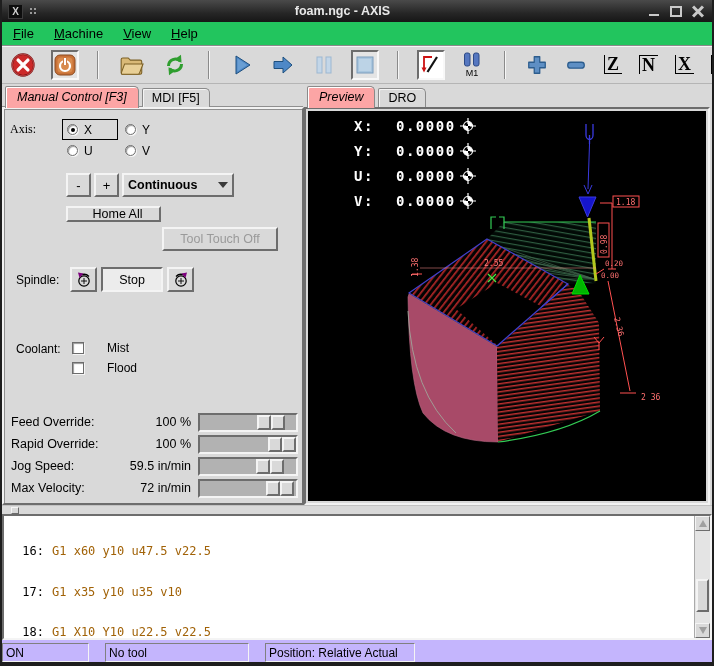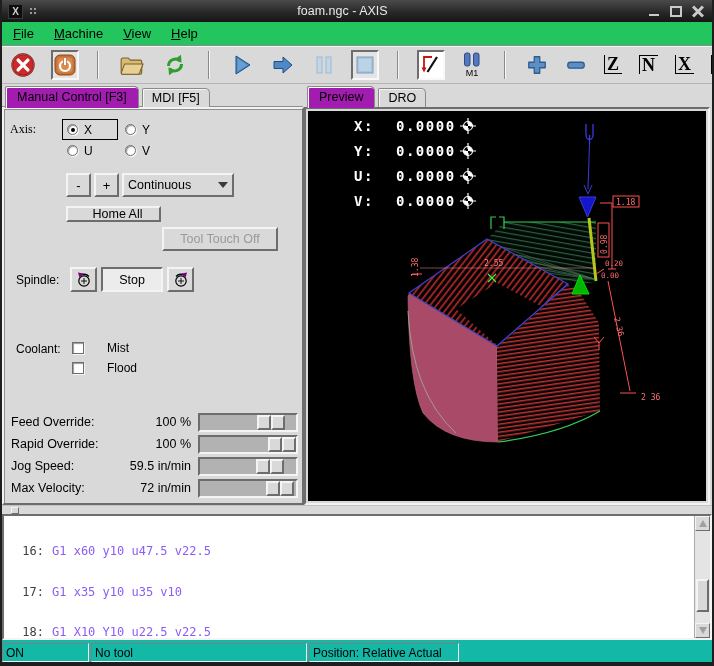--- a/index.html
+++ b/index.html
@@ -11,21 +11,21 @@
     display:flex;flex-direction:column;overflow:hidden;
   }
   
   .titlebar{height:22px;flex:0 0 22px;background:linear-gradient(#4a4a4a,#262626 60%,#161616);
     display:flex;align-items:center;padding:0 6px;color:#e8e8e8;}
   .appicon{width:15px;height:15px;background:#0d0d0d;border:1px solid #3c3c3c;
     display:flex;align-items:center;justify-content:center;font-weight:bold;font-size:10px;color:#cfcfcf;}
   .grip-dots{width:7px;height:7px;margin-left:7px;position:relative;}
   .grip-dots::before{content:"";position:absolute;width:2px;height:2px;background:#9a9a9a;
     box-shadow:4px 0 #9a9a9a,0 4px #9a9a9a,4px 4px #9a9a9a;}
-  .title-text{flex:1;text-align:center;font-weight:normal;font-size:12.5px;}
+  .title-text{flex:1;text-align:center;font-weight:bold;font-size:12.5px;}
   .win-controls{display:flex;gap:10px;align-items:center;margin-right:2px;}
   .wc{width:12px;height:11px;position:relative;cursor:default;}
   .wc-min::after{content:"";position:absolute;left:1px;right:1px;bottom:1px;height:2px;background:#c9c9c9;}
   .wc-max::after{content:"";position:absolute;inset:0;border:2px solid #c9c9c9;}
   .wc-close::before,.wc-close::after{content:"";position:absolute;left:-1px;top:4px;width:14px;height:3px;background:#c9c9c9;}
   .wc-close::before{transform:rotate(45deg);}
   .wc-close::after{transform:rotate(-45deg);}
   
   .menubar{height:23px;flex:0 0 23px;display:flex;align-items:center;padding-left:8px;gap:14px;
     font-size:13px;background:#22c55e;}
@@ -42,21 +42,21 @@
   .viewletter{font-family:"Liberation Serif",serif;font-weight:bold;font-size:18px;line-height:18px;
     border-left:1px solid #000;border-bottom:1px solid #000;padding:0 3px 0 2px;}
   
   .content{flex:0 0 421px;height:421px;display:flex;}
   .left-panel{width:302px;flex:0 0 302px;display:flex;flex-direction:column;padding-top:1px;}
   .right-panel{flex:1;display:flex;flex-direction:column;padding-top:1px;padding-right:2px;}
   .tabbar{display:flex;align-items:flex-end;height:22px;flex:0 0 22px;padding-left:3px;position:relative;z-index:2;}
   .tab{border:1px solid #8a8a8a;border-bottom:none;background:#d9d9d9;
     padding:2px 9px 2px;font-size:12.5px;margin-right:3px;box-shadow:inset 1px 1px 0 #f4f4f4;
     border-top-right-radius:5px;border-top-left-radius:2px;white-space:nowrap;}
-  .tab.active{padding:3px 11px 4px;margin-bottom:-1px;background:#a21caf;box-shadow:inset 1px 1px 0 #fff;}
+  .tab.active{padding:3px 11px 4px;margin-bottom:-1px;background:#fca5a5;box-shadow:inset 1px 1px 0 #fff;font-style:italic;}
   .panel-frame{flex:1;border:2px solid;border-color:#f2f2f2 #6d6d6d #6d6d6d #f2f2f2;
     box-shadow:inset 1px 1px 0 #8f8f8f, -1px -1px 0 #8f8f8f;
     display:flex;flex-direction:column;padding:6px 4px 4px 6px;position:relative;z-index:1;background:#d9d9d9;}
   
   .axis-row{display:flex;margin-top:4px;}
   .axis-label{width:52px;padding-top:3px;font-family:Liberation Serif, serif;}
   .radio-grid{display:grid;grid-template-columns:56px 56px;grid-auto-rows:21px;column-gap:2px;}
   .radio-cell{display:flex;align-items:center;gap:6px;padding:1px 4px;border:1px solid transparent;}
   .radio-cell.focused{border-color:#000;}
   .radio{width:11px;height:11px;border-radius:50%;background:#fff;flex:0 0 11px;
@@ -64,21 +64,21 @@
   .radio.sel::after{content:"";position:absolute;left:2.5px;top:2.5px;width:4px;height:4px;border-radius:50%;background:#000;}
   .btn{background:#d9d9d9;border:2px solid;border-color:#f4f4f4 #6d6d6d #6d6d6d #f4f4f4;
     font-family:"Liberation Sans",sans-serif;font-size:12.5px;display:inline-flex;
     align-items:center;justify-content:center;}
   .btn.sunken{border-color:#6d6d6d #f4f4f4 #f4f4f4 #6d6d6d;background:#ececec;}
   .btn.disabled{color:#9a9a9a;}
   .jog-row{display:flex;margin:12px 0 0 56px;gap:3px;}
   .jog-btn{width:25px;height:24px;font-size:13px;}
   .optionmenu{width:112px;height:24px;display:flex;align-items:center;background:#d9d9d9;
     border:2px solid;border-color:#f4f4f4 #6d6d6d #6d6d6d #f4f4f4;padding:0 4px;gap:4px;}
-  .optionmenu .om-label{flex:1;font-size:12.5px;}
+  .optionmenu .om-label{flex:1;font-size:12.5px;font-weight:bold;}
   .om-arrow{width:0;height:0;border-left:5px solid transparent;border-right:5px solid transparent;
     border-top:6px solid #3a3a3a;}
   .home-row{display:flex;margin:9px 0 0 56px;gap:8px;}
   .home-row .btn{width:95px;height:16px;padding-left:8px;}
   .tool-row{margin:5px 0 0 152px;}
   .tool-row .btn{width:116px;height:24px;}
   .spindle-row{display:flex;align-items:center;margin:16px 0 0 6px;gap:4px;}
   .spindle-label{width:50px;}
   .icon-btn{width:27px;height:25px;}
   .stop-btn{width:62px;height:25px;}
@@ -103,36 +103,36 @@
   
   .sash{height:9px;flex:0 0 9px;position:relative;border-top:1px solid #c2c2c2;}
   .sash-grip{position:absolute;left:9px;top:1px;width:8px;height:7px;background:#d9d9d9;
     border:1px solid;border-color:#f4f4f4 #6d6d6d #6d6d6d #f4f4f4;}
   
   .gcode-wrap{flex:0 0 126px;height:126px;display:flex;border:2px solid;
     border-color:#6d6d6d #f4f4f4 #f4f4f4 #6d6d6d;background:#fff;}
   .gcode{flex:1;font-family:"DejaVu Sans Mono",monospace;font-size:12px;line-height:13.5px;
     padding:2px 0 0 2px;overflow:hidden;white-space:pre;}
   .gline{display:inline-block;}
-  .gnum{display:inline-block;width:38px;text-align:right;color:#404040;}
-  .gtext{padding-left:8px;color:#8b5cf6;}
+  .gnum{display:inline-block;width:38px;text-align:right;color:#000000;}
+  .gtext{padding-left:8px;color:#a16207;}
   .scrollbar{width:16px;flex:0 0 16px;background:#cfcfcf;border-left:1px solid #aaa;
     display:flex;flex-direction:column;position:relative;}
   .sb-arrow{height:15px;background:#d9d9d9;border:1px solid;border-color:#f4f4f4 #6d6d6d #6d6d6d #f4f4f4;
     display:flex;align-items:center;justify-content:center;}
   .sb-tri-up{width:0;height:0;border-left:4px solid transparent;border-right:4px solid transparent;border-bottom:7px solid #9f9f9f;}
   .sb-tri-down{width:0;height:0;border-left:4px solid transparent;border-right:4px solid transparent;border-top:7px solid #9f9f9f;}
   .sb-track{flex:1;position:relative;background:#e4e4e4;}
   .sb-thumb{position:absolute;left:1px;right:1px;top:52%;height:36%;background:#d9d9d9;
     border:2px solid;border-color:#f4f4f4 #6d6d6d #6d6d6d #f4f4f4;}
   
-  .statusbar{flex:0 0 22px;height:22px;display:flex;align-items:center;padding-top:2px;gap:2px;background:#14b8a6;}
+  .statusbar{flex:0 0 22px;height:22px;display:flex;align-items:center;padding-top:2px;gap:16px;background:#c4b5fd;}
   .status-cell{height:19px;border:1px solid;border-color:#808080 #f4f4f4 #f4f4f4 #808080;
     padding:2px 0 0 3px;font-size:12px;}
-  .sc1{width:87px;}  .sc2{width:216px;}  .sc3{width:150px;}
+  .sc1{width:87px;}  .sc2{width:144px;}  .sc3{width:150px;}
   .bottom-strip{flex:0 0 4px;background:#1e1e1e;}
 </style>
 </head>
 <body>
 
 <div class="window">
 
   <div class="titlebar">
     <div class="appicon">X</div>
     <div class="grip-dots"></div>

